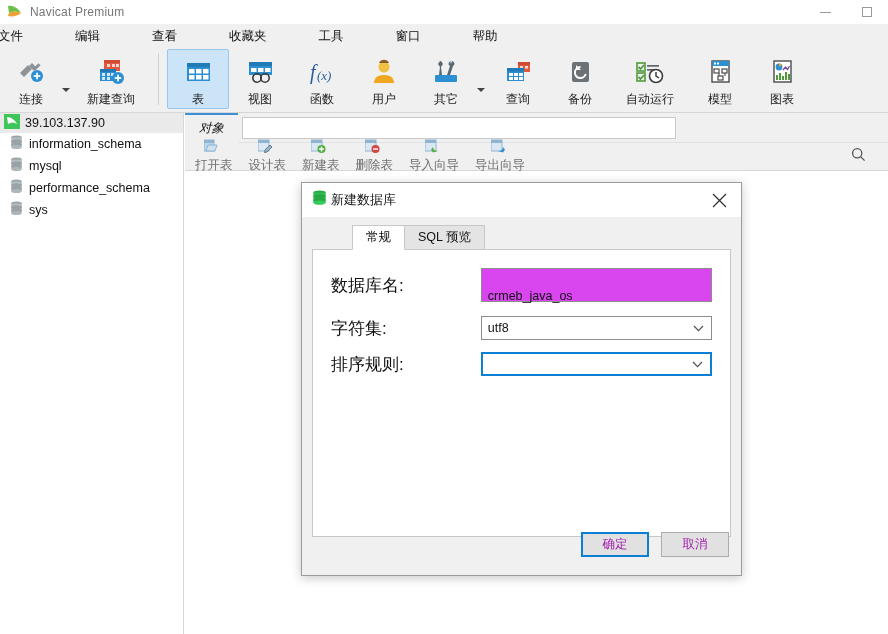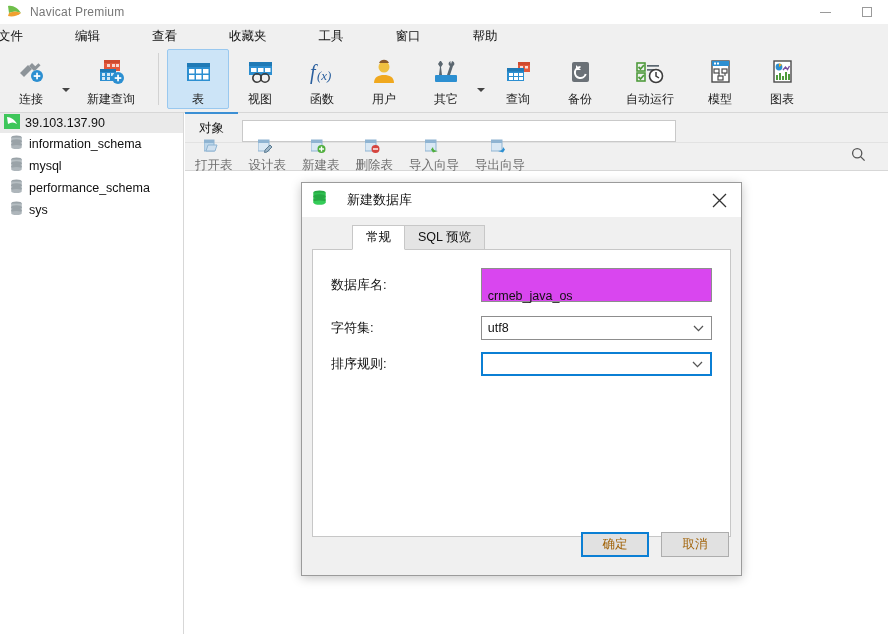--- a/index.html
+++ b/index.html
@@ -66,22 +66,23 @@
     height:20px; display:flex; align-items:center; padding-left:4px;
     background:#eaeaea;
   }
   .conn-row .name { font-size:12.5px; color:#111; margin-left:5px; }
   .db-row { height:22px; display:flex; align-items:center; padding-left:10px; }
   .db-row .name { font-size:12.5px; color:#111; margin-left:6px; }
 
   
   .objpane { position:absolute; left:185px; top:113px; width:703px; height:521px; background:#fff; }
   .obj-tabrow {
-    height:30px; background:#f0f0f0; display:flex; align-items:flex-end;
+    height:30px; background:#f0f0f0; display:flex; align-items:center;
     border-bottom:1px solid #e2e2e2;
+    font-style:italic;
   }
   .obj-tab {
     height:30px; display:flex; align-items:center; padding:0 14px;
     font-size:12.5px; color:#111; border-top:2px solid #3b8fd4;
     background:#f0f0f0;
   }
   .obj-search {
     margin-left:4px; width:434px; height:22px; background:#fff;
     border:1px solid #c9c9c9;
   }
@@ -98,56 +99,56 @@
 
   
   .modal {
     position:absolute; left:301px; top:182px; width:441px; height:394px;
     background:#f0f0f0; border:1px solid #9b9b9b;
     box-shadow:0 2px 10px rgba(0,0,0,.22);
   }
   .modal-title {
     height:34px; background:#ffffff; display:flex; align-items:center; padding-left:10px;
   }
-  .modal-title .t { font-size:13px; color:#111; margin-left:20px; }
+  .modal-title .t { font-size:13px; color:#111; margin-left:4px; }
   .modal-close {
     margin-left:auto; width:44px; height:34px; display:flex;
     align-items:center; justify-content:center;
   }
   .modal-body { padding:8px 10px 0 10px; }
   .tabs { display:flex; align-items:flex-start; height:25px;margin-left:40px; }
   .tab {
     height:25px; padding:0 13px; font-size:12.5px; color:#111;
     display:flex; align-items:center; border:1px solid #c7c7c7;
     background:#e4e4e4; margin-right:-1px;
   }
   .tab.active { background:#ffffff; border-bottom-color:#ffffff; position:relative; z-index:2;}
   .tabpanel {
     background:#ffffff; border:1px solid #c7c7c7; height:288px;
     margin-top:-1px; padding:18px 18px 0 18px; position:relative;
   }
   .frow { display:flex; align-items:center; margin-bottom:12px; }
-  .frow .flabel { width:158px; font-size:13px; color:#111; }
+  .frow .flabel { width:158px; font-size:17px; color:#111; }
   .ftext {
     width:243px; height:24px; border:1px solid #8d8d8d; background:#d946ef;
     font-size:12.5px; color:#111; padding:16px 6px; line-height:22px;
   }
   .fsel {
     width:243px; height:24px; border:1px solid #8d8d8d; background:#fff;
     font-size:12.5px; color:#111; padding:0 6px; line-height:22px;
     display:flex; align-items:center; position:relative;
   }
   .fsel.focused { border:2px solid #0b7fd4; line-height:20px; }
   .chev { position:absolute; right:7px; top:50%; transform:translateY(-50%); }
   .modal-footer {
     position:absolute; left:0; bottom:0; width:439px; height:62px;
     display:flex; align-items:center; justify-content:flex-end; padding-right:12px;
   }
   .btn {
-    width:68px; height:25px; font-size:12.5px; color:#a16207;
+    width:68px; height:25px; font-size:12.5px; color:#a21caf;
     background:#e1e1e1; border:1px solid #adadad;
     display:flex; align-items:center; justify-content:center; margin-left:12px;
   }
   .btn.default { border:2px solid #0b7fd4; }
 </style>
 </head>
 <body>
 
 <div id="app">
 

